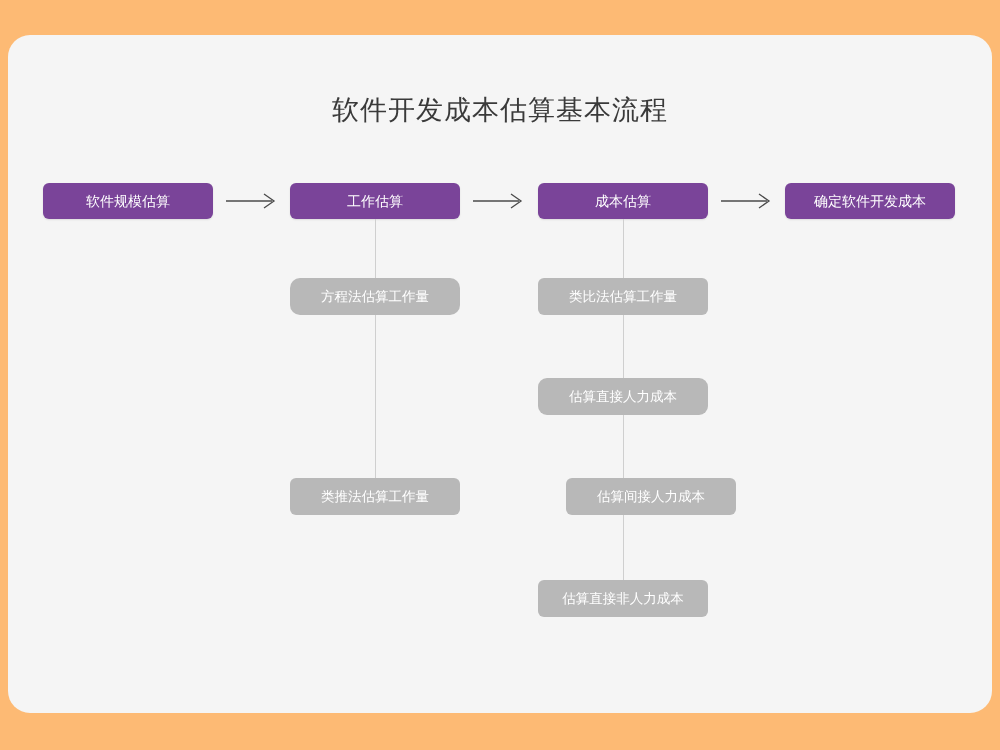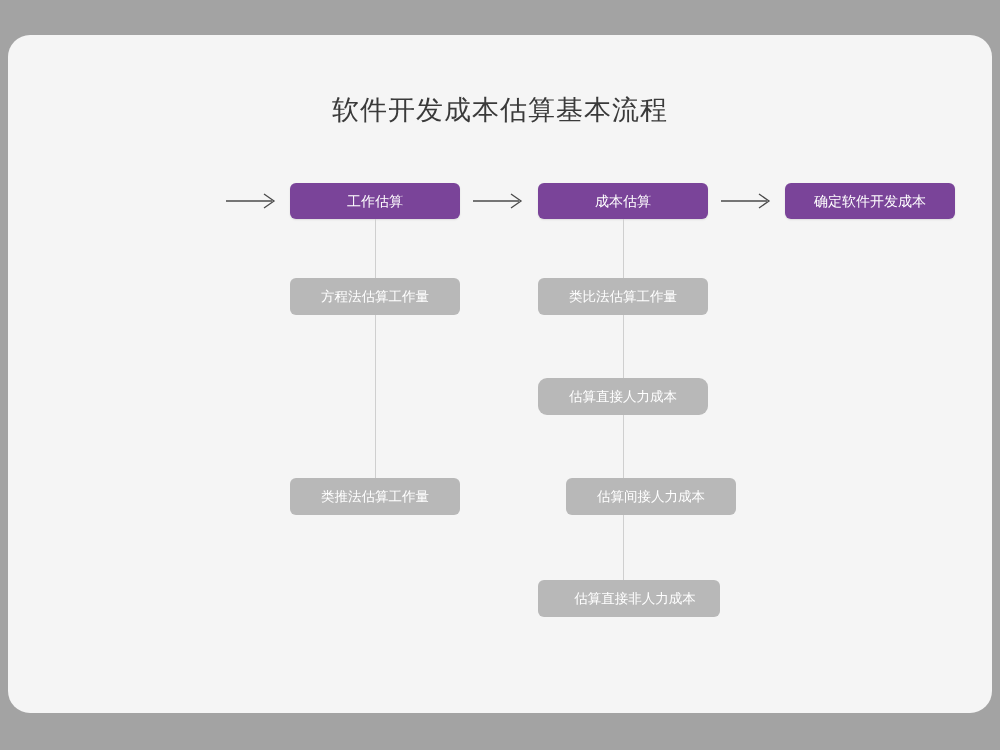--- a/index.html
+++ b/index.html
@@ -11,21 +11,21 @@
     width: 1000px;
     height: 750px;
     font-family: "Liberation Sans", "DejaVu Sans", sans-serif;
     overflow: hidden;
   }
 
   #page {
     position: relative;
     width: 1000px;
     height: 750px;
-    background: #a3a3a3;
+    background: #fdba74;
     text-decoration: underline;
   }
 
   
   #card {
     position: absolute;
     left: 8px;
     top: 35px;
     width: 984px;
     height: 678px;
@@ -86,29 +86,29 @@
     border-radius: 6px;
     color: #ffffff;
     font-size: 13.5px;
     line-height: 37px;
     text-align: center;
     white-space: nowrap;
     z-index: 2;
   }
 
   
-  #c0-sub-0 { left: 290px; top: 278px; }
+  #c0-sub-0 { left: 290px; top: 278px; border-radius: 10px; }
   #c0-sub-1 { left: 290px; top: 378px; }
   #c0-sub-2 { left: 290px; top: 478px; }
 
   
   #c1-sub-0 { left: 538px; top: 278px; }
   #c1-sub-1 { left: 538px; top: 378px; border-radius: 9px; }
   #c1-sub-2 { left: 538px; top: 478px; margin-left: 28px; }
-  #c1-sub-3 { left: 538px; top: 580px; padding-left: 12px; }
+  #c1-sub-3 { left: 538px; top: 580px; }
 
   
   .connector {
     position: absolute;
     width: 1px;
     background: #cfcfcf;
     z-index: 1;
   }
   #connector-col0 {
     left: 375px;
@@ -126,20 +126,21 @@
 
 <div id="page">
 
   <div id="card"></div>
 
   <div id="chart-title">软件开发成本估算基本流程</div>
 
   <div id="connector-col0" class="connector"></div>
   <div id="connector-col1" class="connector"></div>
 
+  <div id="stage-0" class="stage-box">软件规模估算</div>
 
   <div id="stage-1" class="stage-box">工作估算</div>
 
   <div id="stage-3" class="stage-box">确定软件开发成本</div>
 
   <div id="stage-2" class="stage-box">成本估算</div>
 
   <div id="arrow-0" class="flow-arrow">
     <svg width="56" height="22" viewBox="0 0 56 22">
       <line x1="2" y1="11" x2="48" y2="11" stroke="#4a4a4a" stroke-width="1.3"></line>

